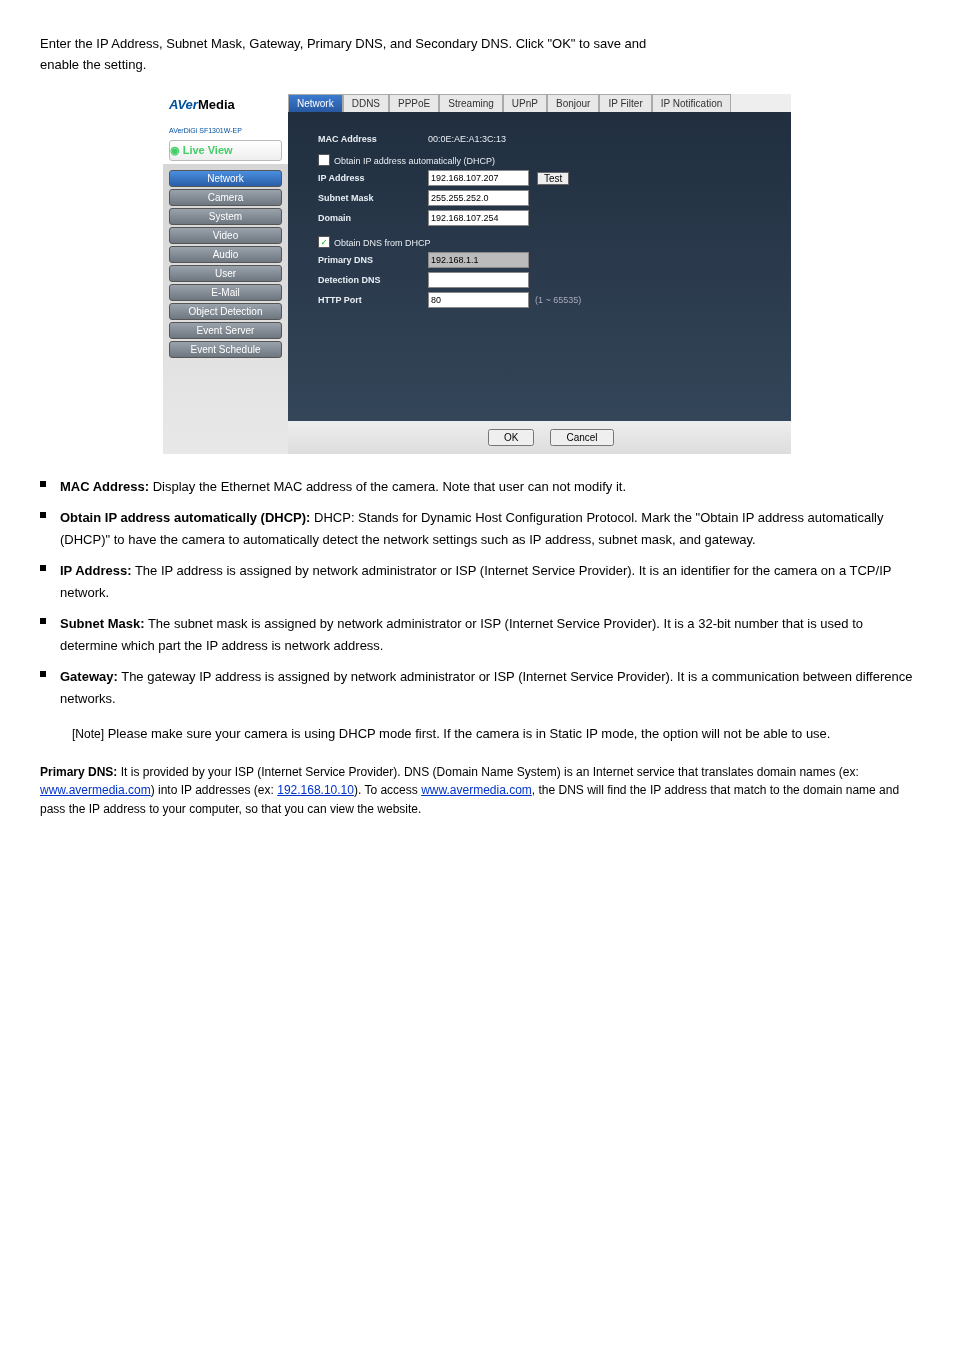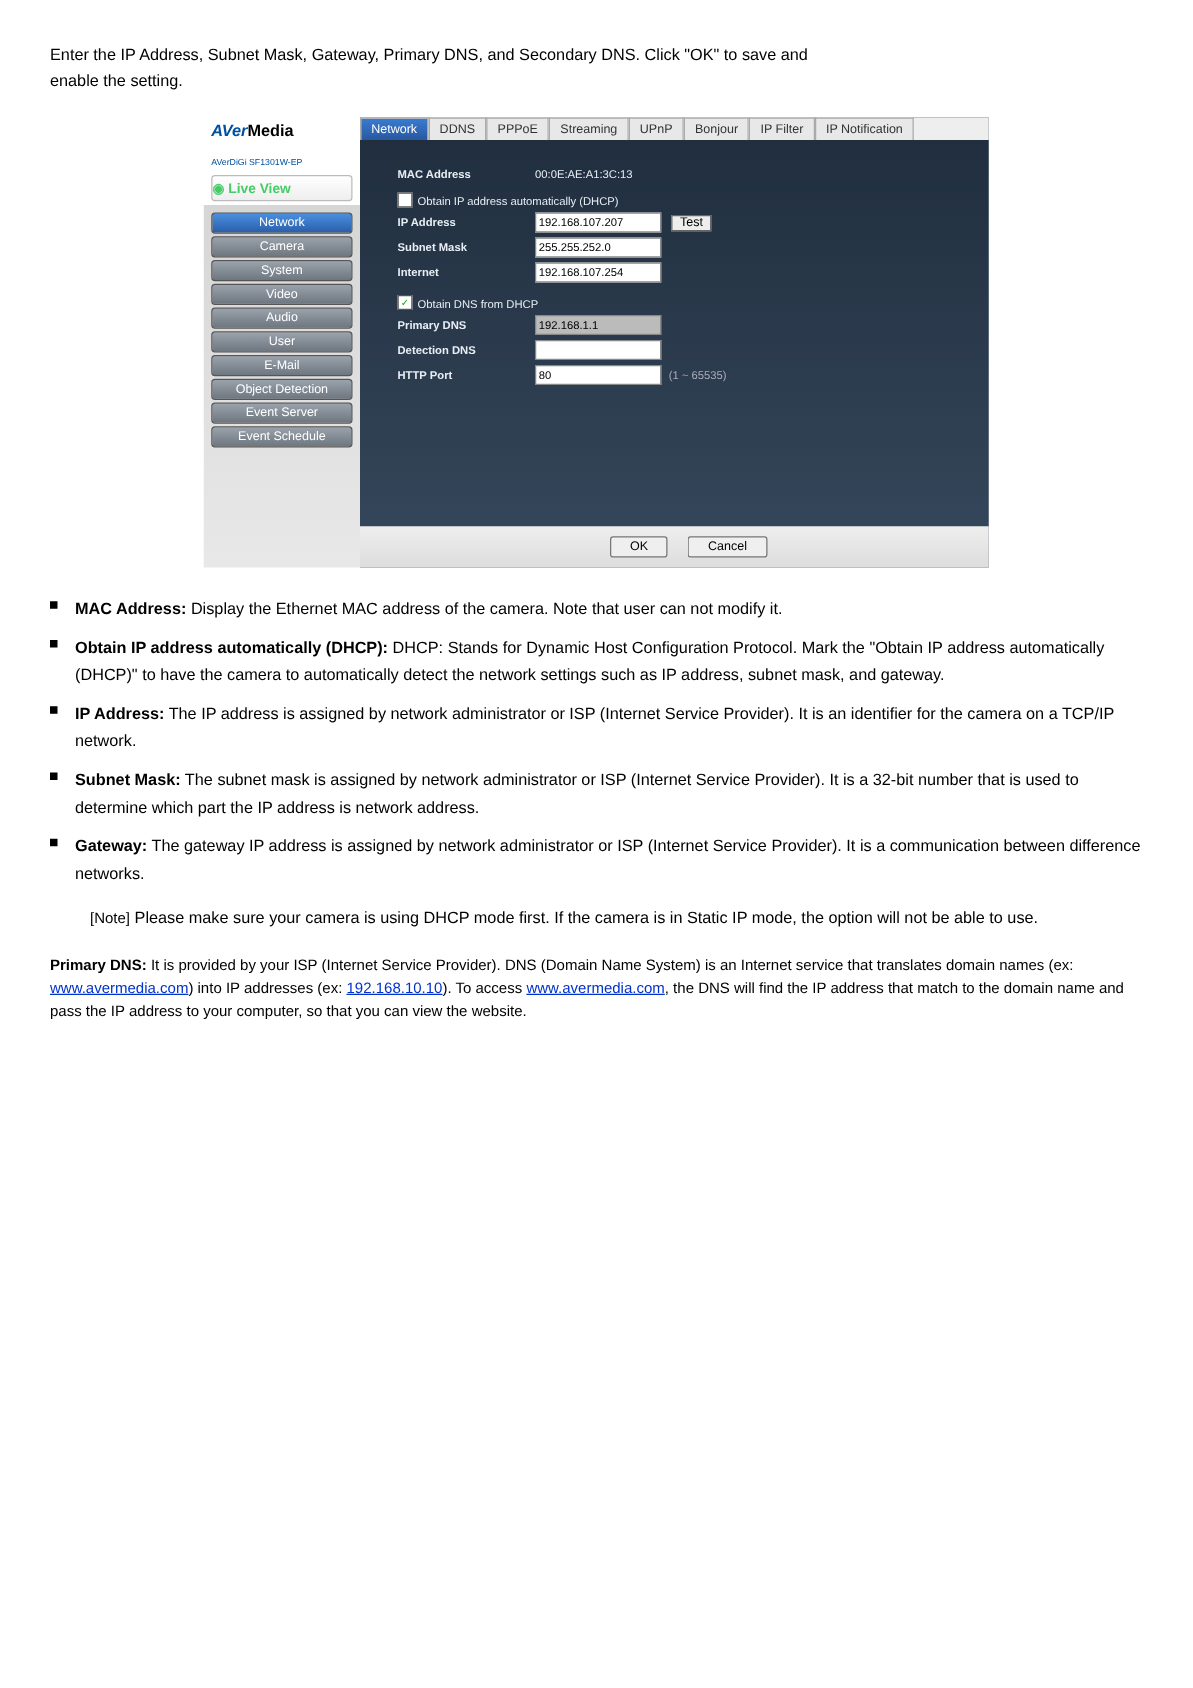--- a/index.html
+++ b/index.html
@@ -210,21 +210,21 @@
         <div class="form-row">
           <div class="flabel">IP Address</div>
           <input class="finput" value="192.168.107.207" style="">
           <button class="test-btn">Test</button>
         </div>
         <div class="form-row">
           <div class="flabel">Subnet Mask</div>
           <input class="finput" value="255.255.252.0" style="">
         </div>
         <div class="form-row">
-          <div class="flabel">Internet</div>
+          <div class="flabel">Domain</div>
           <input class="finput" value="192.168.107.254" style="">
         </div>
 
         <div class="checkbox-row">
           <div class="cb">✓</div>
           <div>Obtain DNS from DHCP</div>
         </div>
 
         <div class="form-row">
           <div class="flabel">Primary DNS</div>

